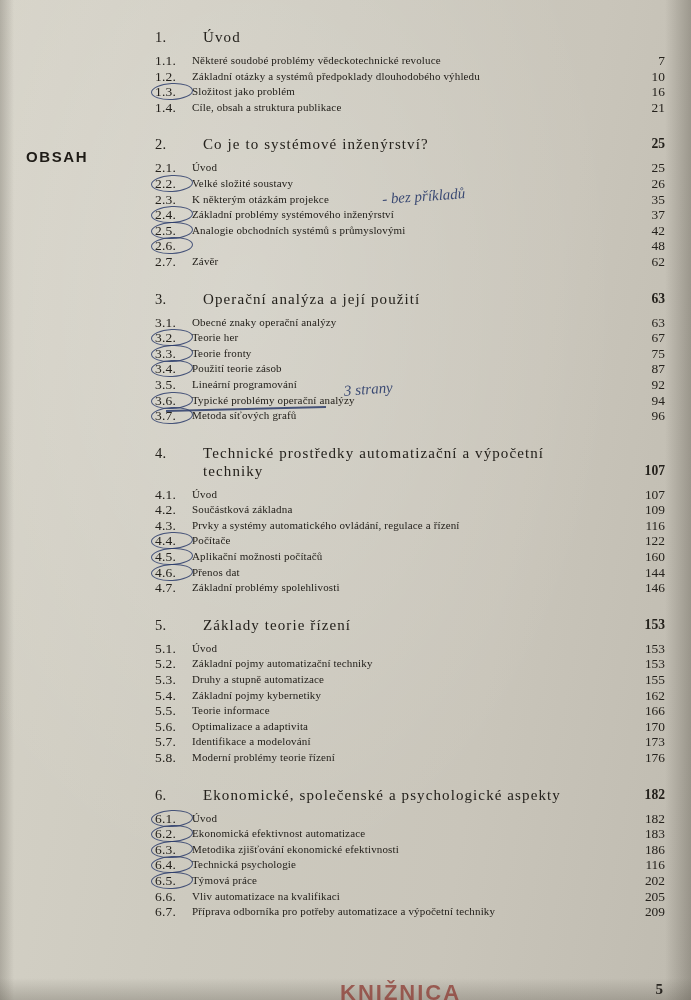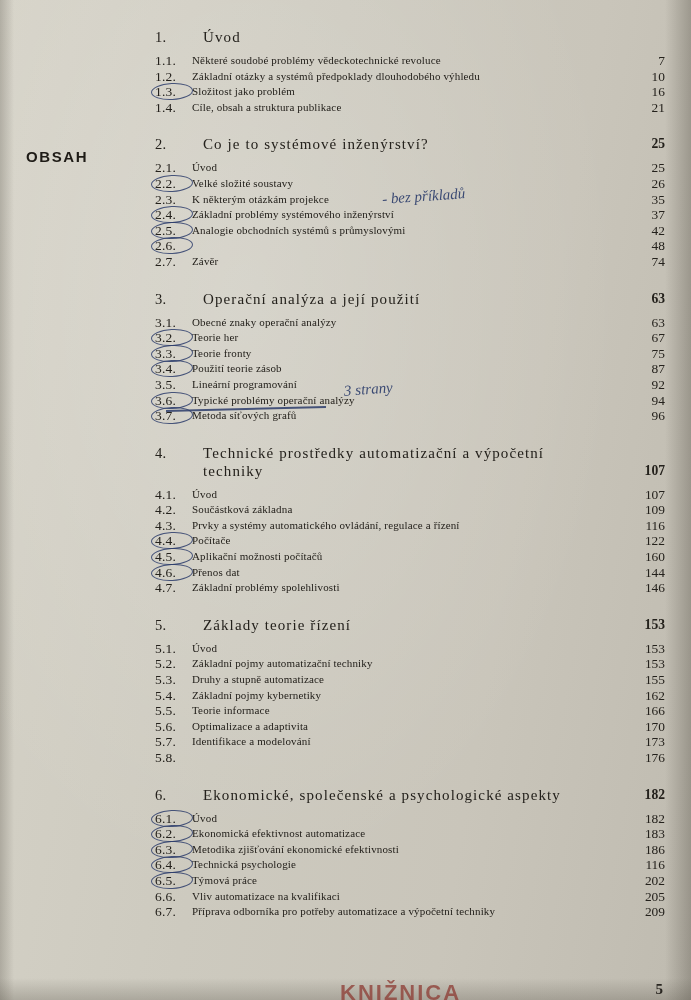--- a/index.html
+++ b/index.html
@@ -235,21 +235,21 @@
       <span class="ink ink-oval" style="left: -4px; top: -1px; width: 40px; height: 15px; position: absolute;"></span>
     </div>
     <div class="row">
       <span class="num">2.6.</span>
       <span class="pg low">48</span>
       <span class="ink ink-oval" style="left: -4px; top: -1px; width: 40px; height: 15px; position: absolute;"></span>
     </div>
     <div class="row">
       <span class="num">2.7.</span>
       <span class="txt">Závěr</span>
-      <span class="pg">74</span>
+      <span class="pg">62</span>
     </div>
     <div class="gap-big"></div>
     <div class="row chapter">
       <span class="num">3.</span>
       <span class="txt">Operační analýza a její použití</span>
       <span class="pg">63</span>
     </div>
     <div class="gap-small"></div>
     <div class="row">
       <span class="num">3.1.</span>
@@ -373,20 +373,21 @@
       <span class="txt">Optimalizace a adaptivita</span>
       <span class="pg">170</span>
     </div>
     <div class="row">
       <span class="num">5.7.</span>
       <span class="txt">Identifikace a modelování</span>
       <span class="pg">173</span>
     </div>
     <div class="row">
       <span class="num">5.8.</span>
+      <span class="txt">Moderní problémy teorie řízení</span>
       <span class="pg">176</span>
     </div>
     <div class="gap-big"></div>
     <div class="row chapter">
       <span class="num">6.</span>
       <span class="txt">Ekonomické, společenské a psychologické aspekty</span>
       <span class="pg low">182</span>
     </div>
     <div class="gap-small"></div>
     <div class="row">

